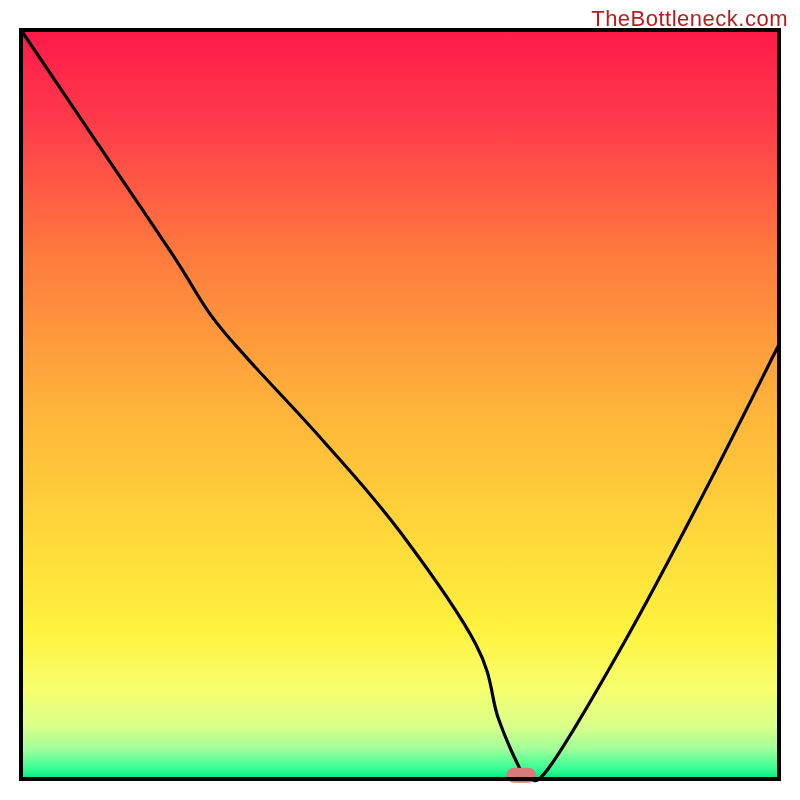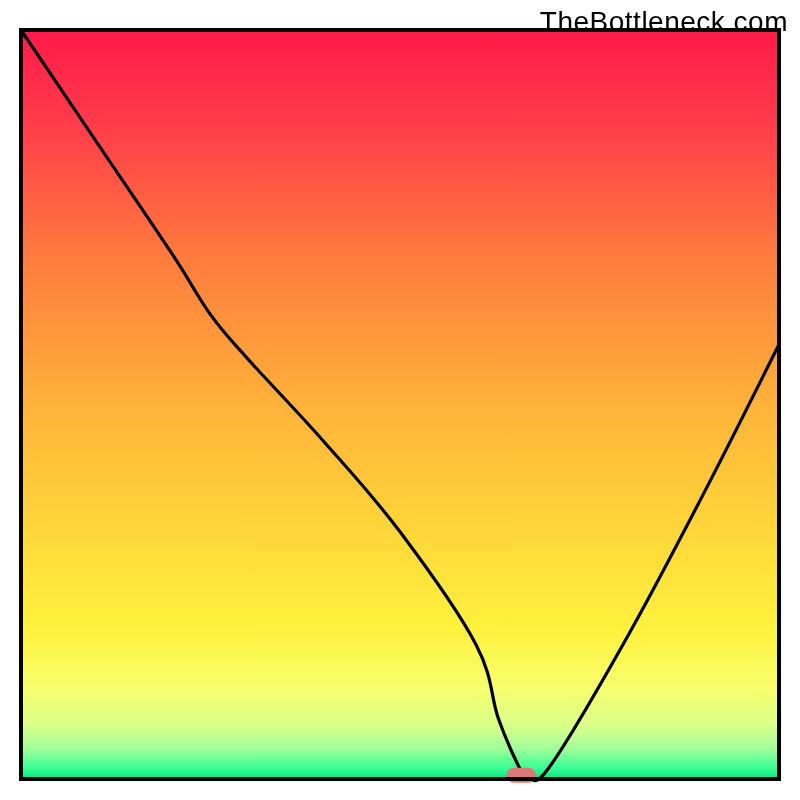--- a/index.html
+++ b/index.html
@@ -18,23 +18,23 @@
     position: absolute;
     top: 0;
     left: 0;
     width: 800px;
     height: 800px;
   }
   .watermark {
     position: absolute;
     top: 6px;
     right: 12px;
-    font-size: 28px;
+    font-size: 22px;
     font-weight: 500;
-    color: #000000;
+    color: #b91c1c;
     letter-spacing: 0.5px;
     z-index: 10;
   }
   svg {
     display: block;
   }
 </style>
 </head>
 <body>
 

